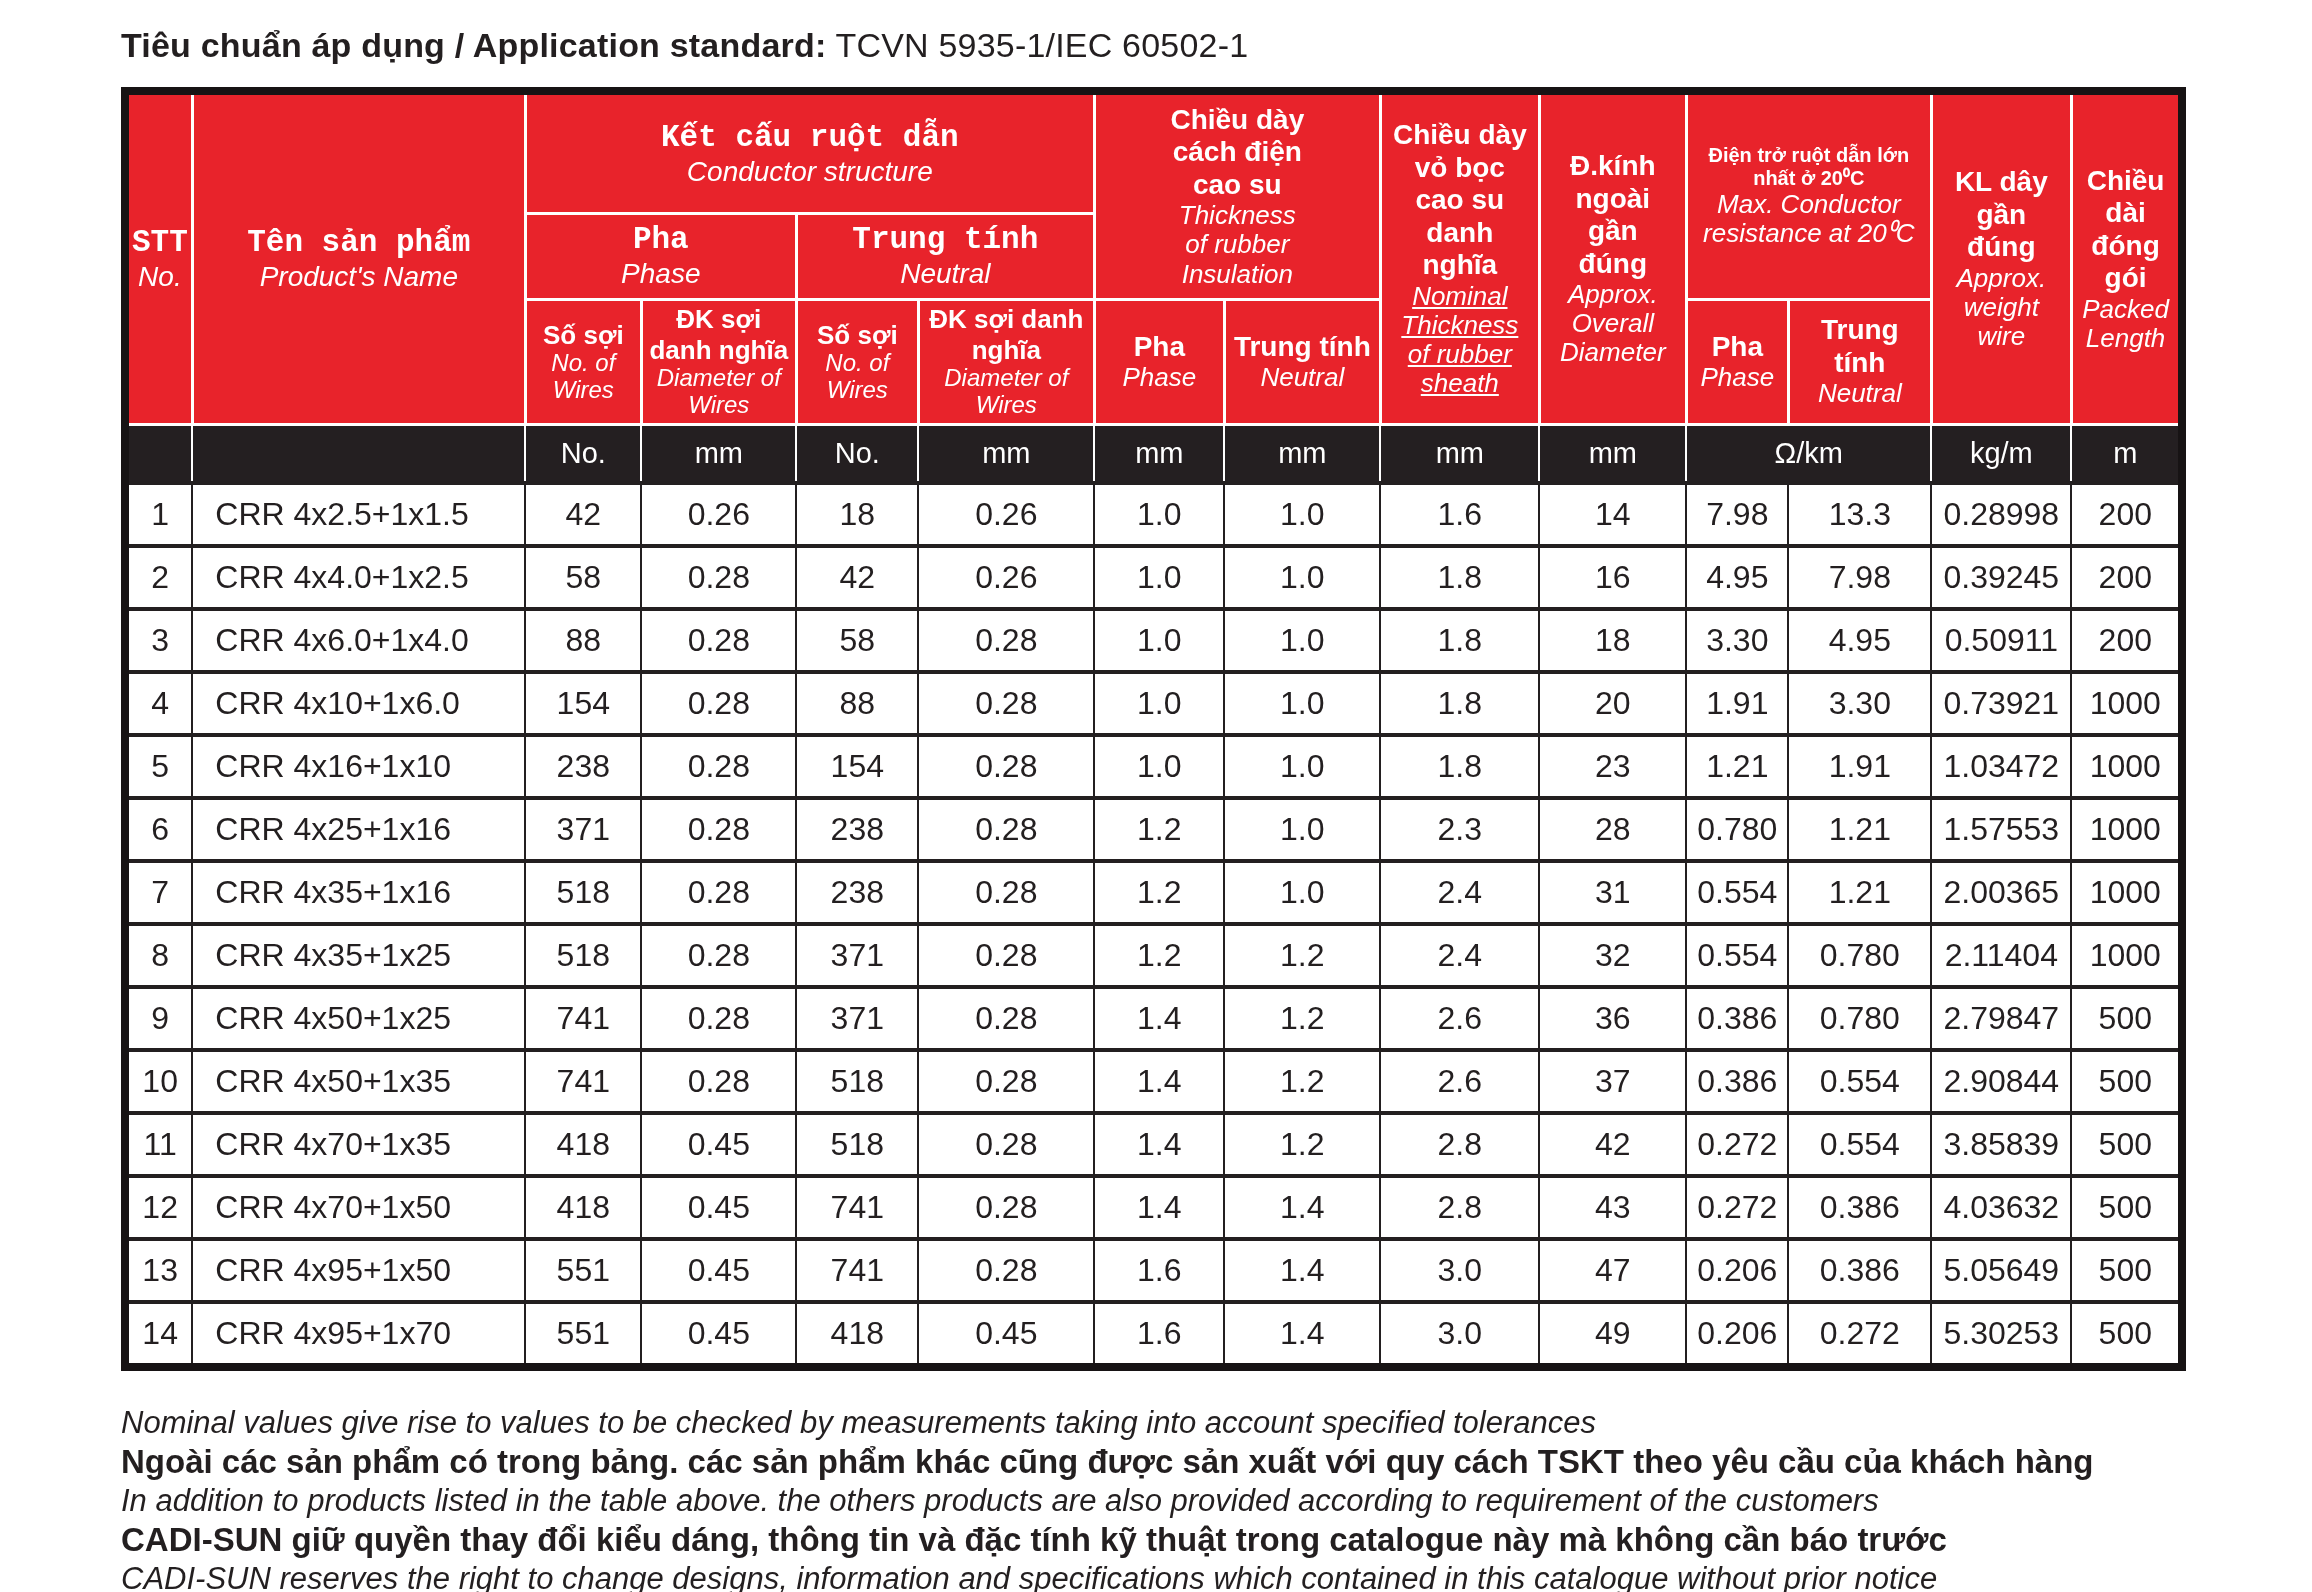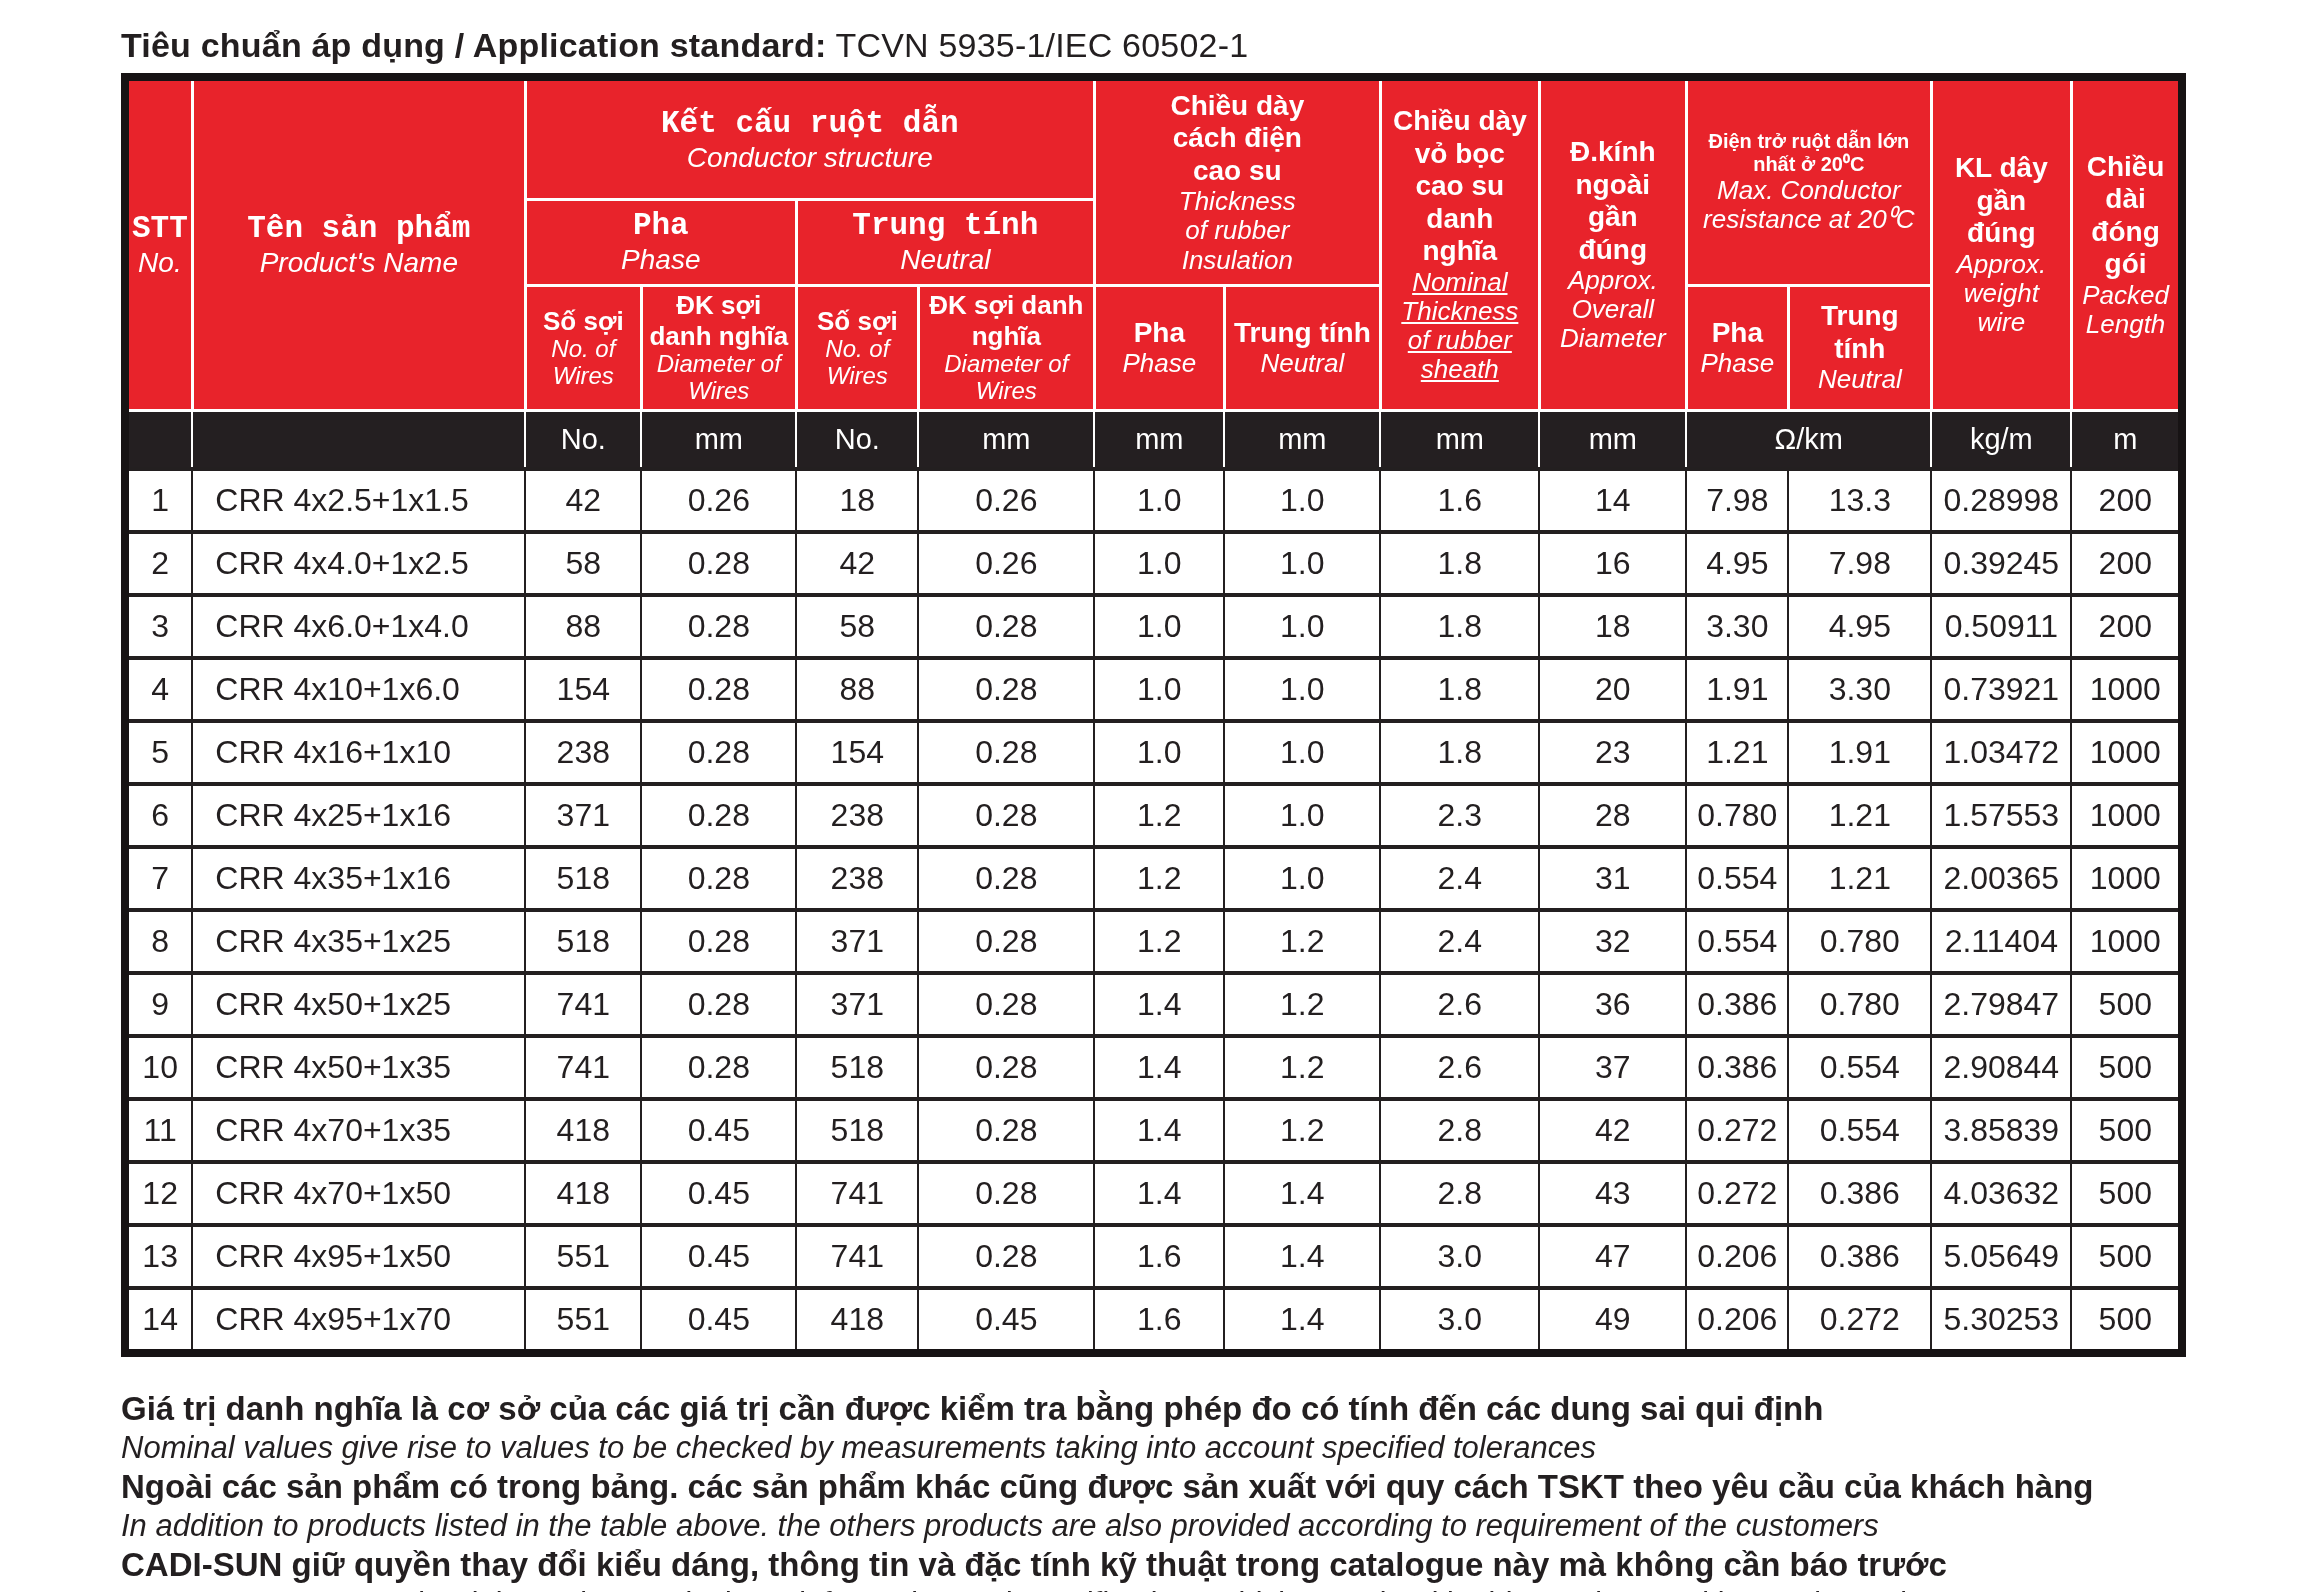--- a/index.html
+++ b/index.html
@@ -10,21 +10,21 @@
   }
   html,body{margin:0;padding:0;}
   body{
     width:2312px;height:1592px;background:#ffffff;
     font-family:"Liberation Sans", sans-serif;color:var(--ink);
     -webkit-font-smoothing:antialiased;
   }
   .page{padding:26px 0 0 121px;}
 
   
-  .title{font-size:34px;margin-bottom:8px;letter-spacing:0.2px;}
+  .title{font-size:34px;margin-bottom:22px;letter-spacing:0.2px;}
   .title .tb{font-weight:700;}
   .title .tv{font-weight:400;}
 
   
   table{border-collapse:collapse;table-layout:fixed;border:8px solid var(--border-black);}
   col.c1{width:62px}  col.c2{width:333px} col.c3{width:116px} col.c4{width:155px}
   col.c5{width:122px} col.c6{width:176px} col.c7{width:130px} col.c8{width:156px}
   col.c9{width:159px} col.c10{width:147px} col.c11{width:102px} col.c12{width:143px}
   col.c13{width:140px} col.c14{width:111px}
 
@@ -424,21 +424,20 @@
           <td>49</td>
           <td>0.206</td>
           <td>0.272</td>
           <td>5.30253</td>
           <td>500</td>
         </tr>
       </tbody>
   </table>
 
   <div class="footer">
-    <div class="fvn">Giá trị danh nghĩa là cơ sở của các giá trị cần được kiểm tra bằng phép đo có tính đến các dung sai qui định</div>
     <div class="fen">Nominal values give rise to values to be checked by measurements taking into account specified tolerances</div>
     <div class="fvn">Ngoài các sản phẩm có trong bảng. các sản phẩm khác cũng được sản xuất với quy cách TSKT theo yêu cầu của khách hàng</div>
     <div class="fen">In addition to products listed in the table above. the others products are also provided according to requirement of the customers</div>
     <div class="fvn">CADI-SUN giữ quyền thay đổi kiểu dáng, thông tin và đặc tính kỹ thuật trong catalogue này mà không cần báo trước</div>
     <div class="fen">CADI-SUN reserves the right to change designs, information and specifications which contained in this catalogue without prior notice</div>
   </div>
 
 </div>
 
 

